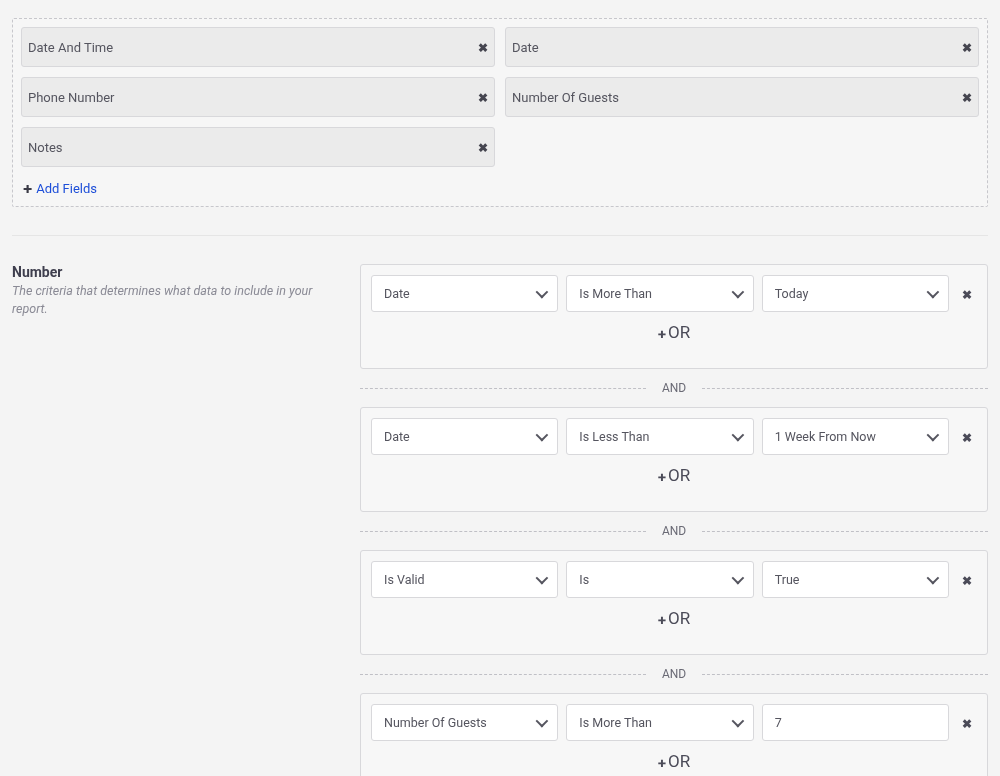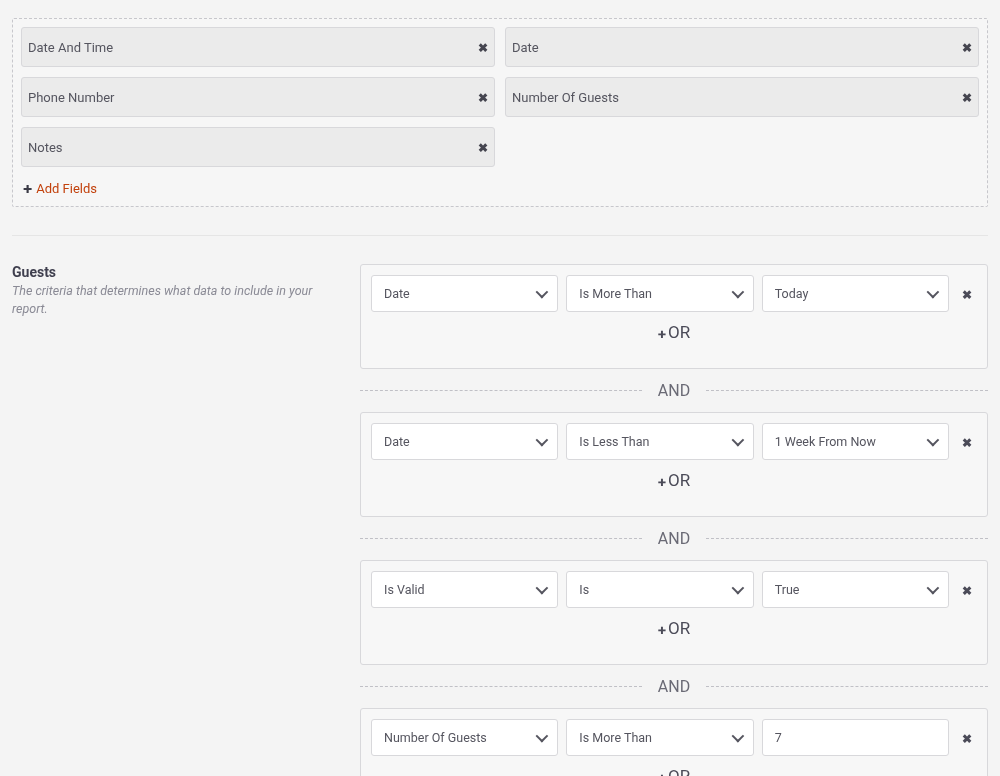--- a/index.html
+++ b/index.html
@@ -68,21 +68,21 @@
     }
     .field-chip .remove {
       font-weight: 700;
       color: #45454f;
       cursor: pointer;
       font-size: 14px;
     }
     .add-fields {
       margin-top: 10px;
       padding: 4px 2px 2px 2px;
-      color: #c2410c;
+      color: #1d4ed8;
       font-size: 13px;
       cursor: pointer;
       display: inline-flex;
       align-items: center;
       gap: 4px;
     }
     .plus-icon::before {
       content: "✚";
       font-size: 11px;
       color: #3b3b46;
@@ -149,21 +149,21 @@
     .or-row .plus-sm::before {
       content: "✚";
       font-size: 10px;
       margin-right: 2px;
     }
     .and-divider {
       display: flex;
       align-items: center;
       margin: 12px 0;
       color: #6a6a75;
-      font-size: 16px;
+      font-size: 12px;
     }
     .and-divider::before,
     .and-divider::after {
       content: "";
       flex: 1;
       border-top: 1px dashed #c0c0c6;
     }
     .and-divider span {
       padding: 0 16px;
     }
@@ -203,21 +203,21 @@
       <div class="add-fields">
         <span class="plus-icon"></span>
         <span>Add Fields</span>
       </div>
     </div>
   </div>
 </div>
 
 <div class="section">
   <div class="section-left">
-    <div class="section-title">Guests</div>
+    <div class="section-title">Number</div>
     <div class="section-sub">The criteria that determines what data to include in your report.</div>
   </div>
   <div class="section-right">
 
     <div class="filter-group">
       <div class="filter-row">
         <div class="select-box">
           <span>Date</span>
           <span class="chevron"></span>
         </div>

